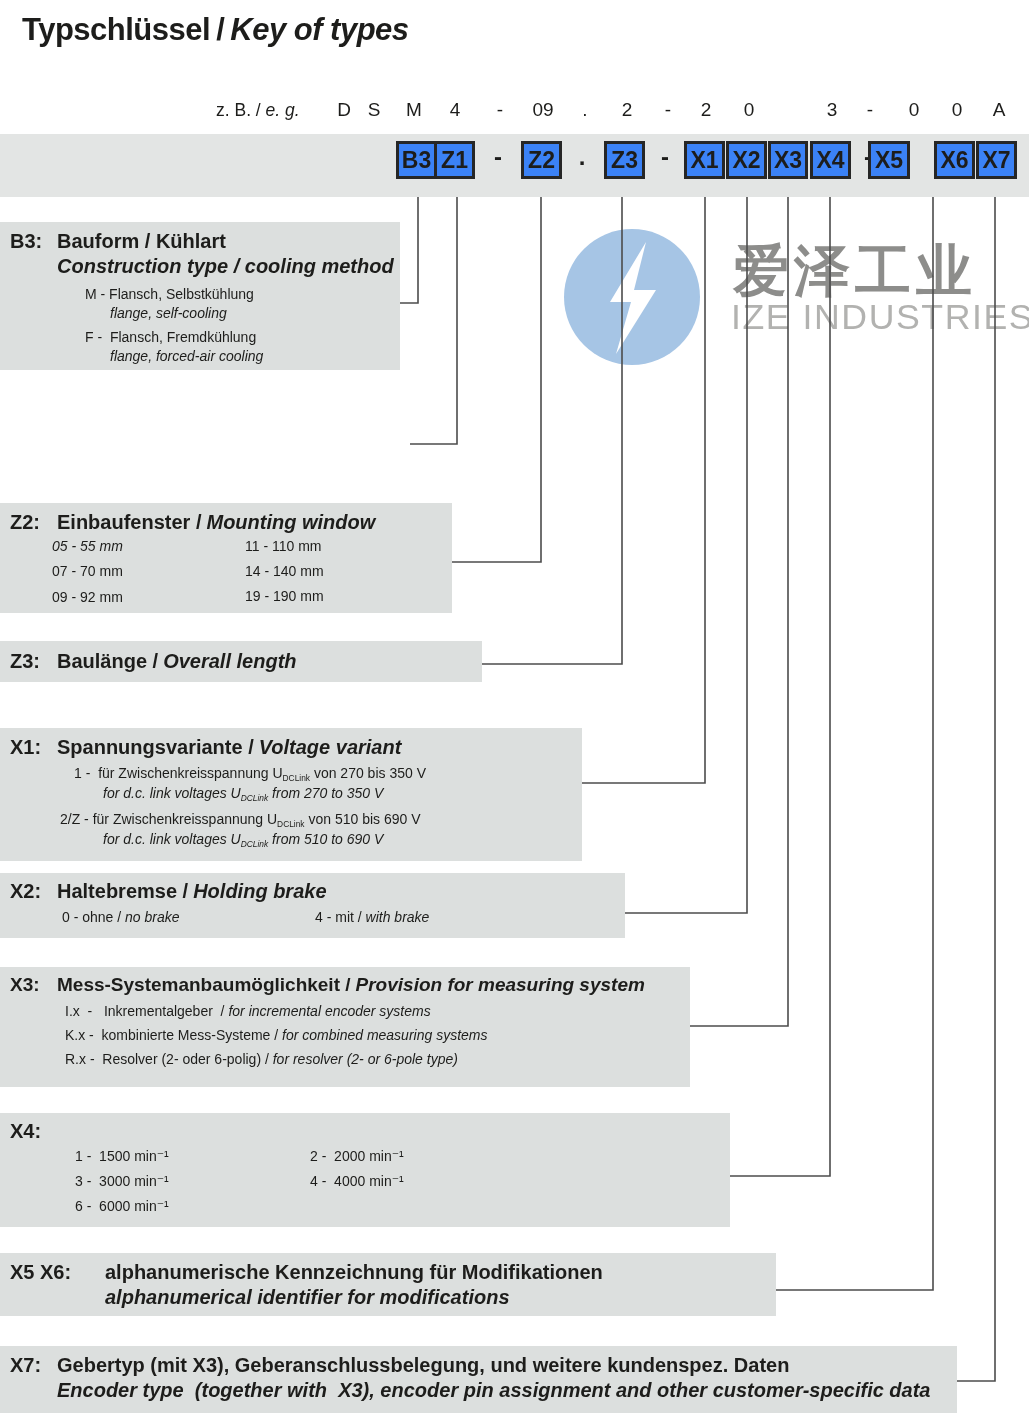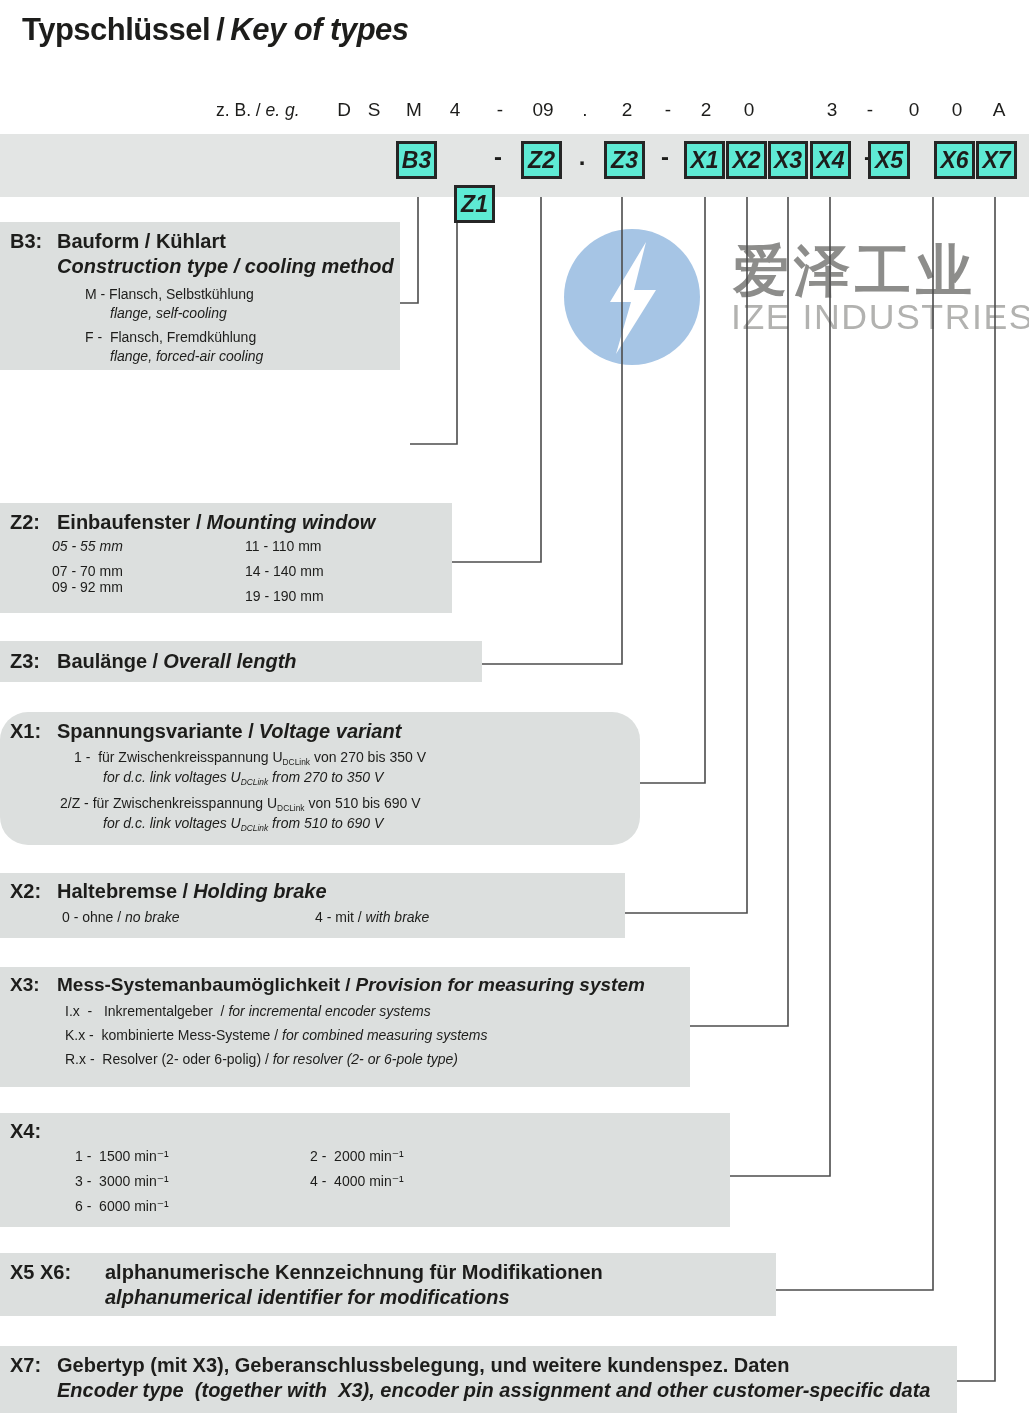--- a/index.html
+++ b/index.html
@@ -13,22 +13,22 @@
   #title{left:22px;top:12px;font-size:31px;font-weight:bold;letter-spacing:-0.5px;}
   #title .slash{padding:0 6px;}
 
   
   .ex-label{top:100px;font-size:17.5px;}
   .ex-char{top:99px;width:44px;text-align:center;font-size:19px;font-weight:500;}
 
   
   #band{left:0;top:134px;width:1029px;height:63px;background:#e3e5e4;}
   #band-prefix{left:340px;top:147px;font-size:26px;font-weight:bold;letter-spacing:3px;}
-  .code-box{position:absolute;top:7px;height:32px;background:#5eead4;border:3px solid #262626;
-            text-align:center;font-size:23px;font-weight:bold;line-height:32px;font-style:italic;}
+  .code-box{position:absolute;top:7px;height:32px;background:#3b82f6;border:3px solid #262626;
+            text-align:center;font-size:23px;font-weight:bold;line-height:32px;}
   .band-sep{position:absolute;top:9px;font-size:24px;font-weight:bold;width:20px;text-align:center;}
 
   
   #lines{left:0;top:0;pointer-events:none;}
 
   
   #wm-cn{left:733px;top:234px;font-size:56px;font-weight:bold;color:#8d8d8b;letter-spacing:5px;}
   #wm-en{left:731px;top:297px;font-size:35px;color:#b2b2b0;letter-spacing:1.5px;transform:scaleX(1.02);transform-origin:left;}
 
   
@@ -86,21 +86,21 @@
   <div class="abs ex-char" style="left:768px;margin-top:44px;">R.9</div>
   <div class="abs ex-char" style="left:810px;">3</div>
   <div class="abs ex-char" style="left:848px;">-</div>
   <div class="abs ex-char" style="left:892px;">0</div>
   <div class="abs ex-char" style="left:935px;">0</div>
   <div class="abs ex-char" style="left:977px;">A</div>
 
   <div id="band" class="abs">
     <div id="band-prefix" class="abs">D S</div>
     <div class="code-box" style="left:396px;width:35px;">B3</div>
-    <div class="code-box" style="left:454px;width:35px;margin-top:44px;">Z1</div>
+    <div class="code-box" style="left:434px;width:35px;">Z1</div>
     <div class="band-sep" style="left:488px;">-</div>
     <div class="code-box" style="left:521px;width:35px;">Z2</div>
     <div class="band-sep" style="left:572px;">.</div>
     <div class="code-box" style="left:604px;width:35px;">Z3</div>
     <div class="band-sep" style="left:655px;">-</div>
     <div class="code-box" style="left:684px;width:35px;">X1</div>
     <div class="code-box" style="left:726px;width:35px;">X2</div>
     <div class="code-box" style="left:768px;width:34px;">X3</div>
     <div class="code-box" style="left:810px;width:35px;">X4</div>
     <div class="band-sep" style="left:858px;">-</div>
@@ -118,32 +118,32 @@
     <div class="abs s-body" style="left:85px;top:107px;"><span class="pre">F -</span>&nbsp; <span>Flansch, Fremdkühlung</span></div>
     <div class="abs s-body it" style="left:110px;top:126px;">flange, forced-air cooling</div>
   </div>
 
 
   <div class="sect" style="top:503px;width:452px;height:110px;">
     <div class="s-code" style="top:8px;">Z2:</div>
     <div class="s-head" style="left:57px;top:8px;"><span>Einbaufenster /</span><span class="it">Mounting window</span></div>
     <div class="abs s-body" style="left:52px;top:35px;font-style:italic;">05 - 55 mm</div>
     <div class="abs s-body" style="left:52px;top:60px;">07 - 70 mm</div>
-    <div class="abs s-body" style="left:52px;top:76px;">09 - 92 mm</div>
+    <div class="abs s-body" style="left:52px;top:86px;">09 - 92 mm</div>
     <div class="abs s-body" style="left:245px;top:35px;">11 - 110 mm</div>
     <div class="abs s-body" style="left:245px;top:60px;">14 - 140 mm</div>
     <div class="abs s-body" style="left:245px;top:85px;">19 - 190 mm</div>
   </div>
 
   <div class="sect" style="top:641px;width:482px;height:41px;">
     <div class="s-code" style="top:9px;">Z3:</div>
     <div class="s-head" style="left:57px;top:9px;"><span>Baulänge /</span><span class="it">Overall length</span></div>
   </div>
 
-  <div class="sect" style="top:712px;width:640px;height:133px;border-radius:28px;">
+  <div class="sect" style="top:728px;width:582px;height:133px;">
     <div class="s-code" style="top:8px;">X1:</div>
     <div class="s-head" style="left:57px;top:8px;"><span>Spannungsvariante /</span><span class="it">Voltage variant</span></div>
     <div class="abs s-body" style="left:74px;top:37px;"><span>1 -</span>&nbsp; <span>für Zwischenkreisspannung U</span><span class="subsc">DCLink</span><span class="pre"> von 270 bis 350 V</span></div>
     <div class="abs s-body it" style="left:103px;top:57px;"><span>for d.c. link voltages U</span><span class="subsc">DCLink</span><span class="pre"> from 270 to 350 V</span></div>
     <div class="abs s-body" style="left:60px;top:83px;"><span>2/Z -</span> <span>für Zwischenkreisspannung U</span><span class="subsc">DCLink</span><span class="pre"> von 510 bis 690 V</span></div>
     <div class="abs s-body it" style="left:103px;top:103px;"><span>for d.c. link voltages U</span><span class="subsc">DCLink</span><span class="pre"> from 510 to 690 V</span></div>
   </div>
 
   <div class="sect" style="top:873px;width:625px;height:65px;">
     <div class="s-code" style="top:7px;">X2:</div>

